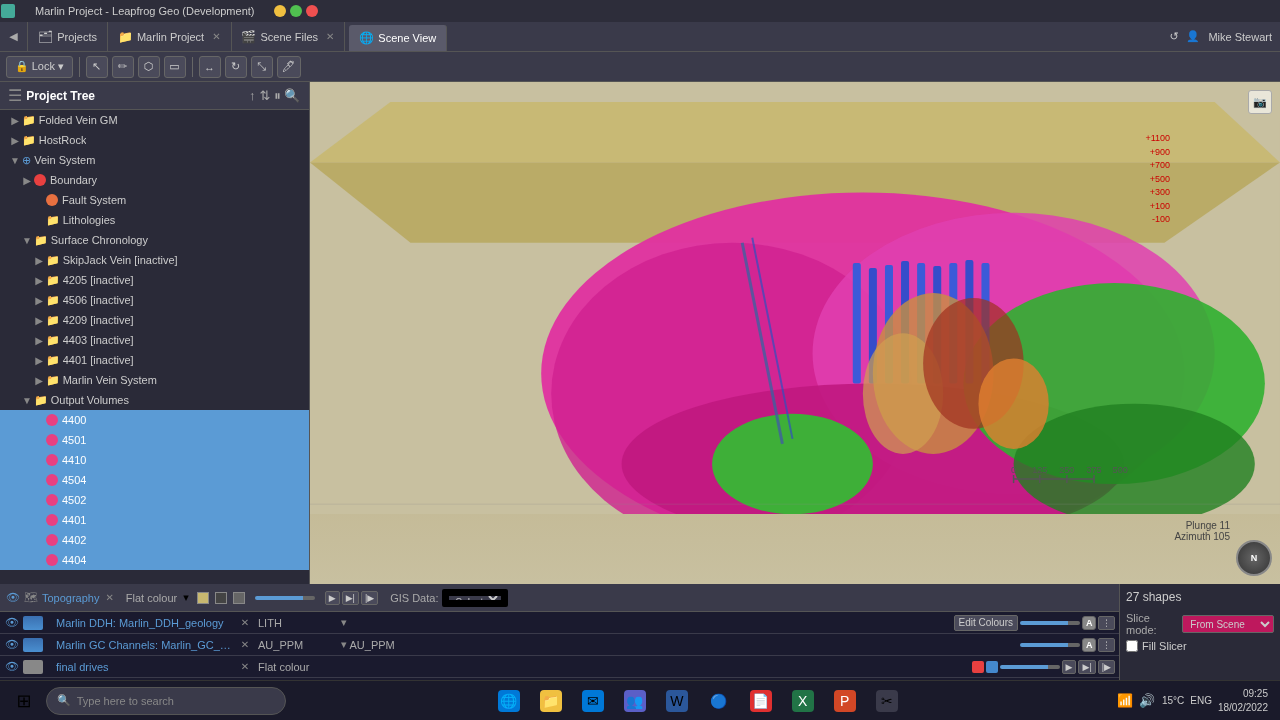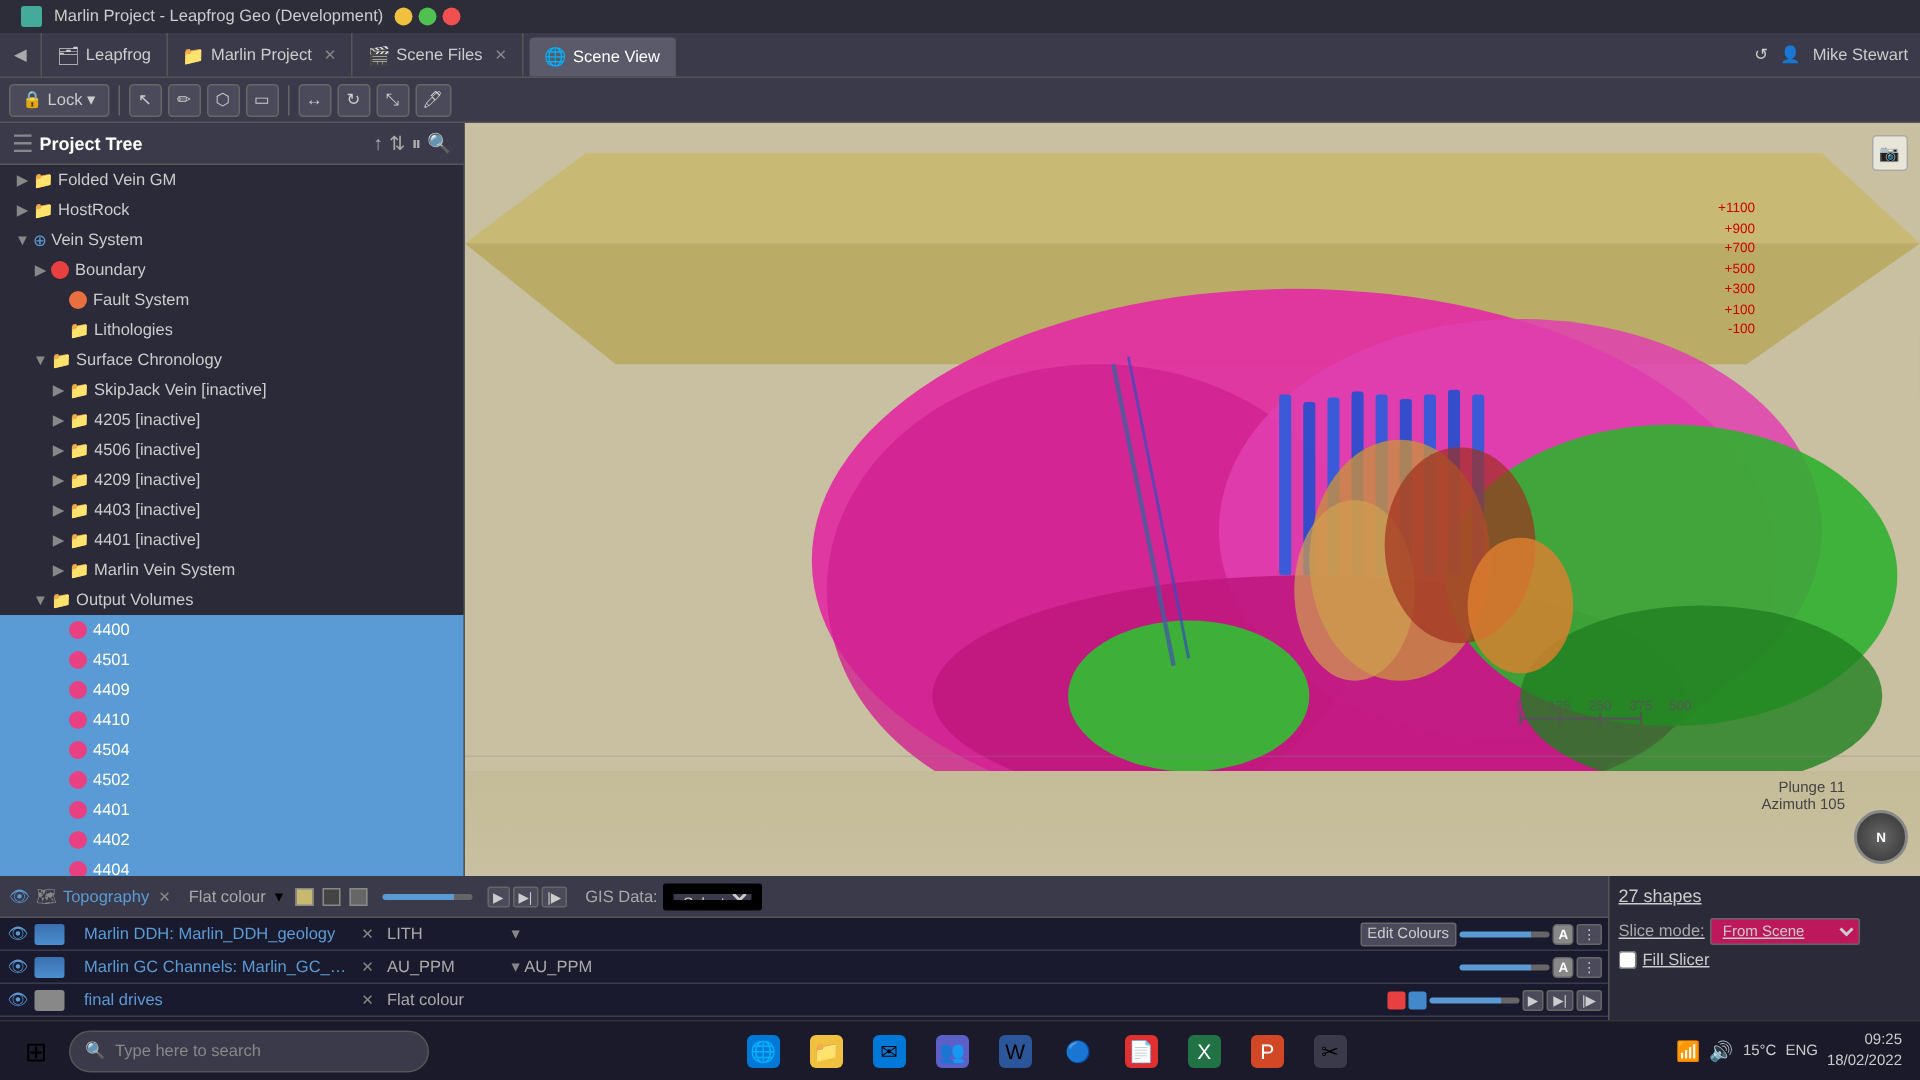--- a/index.html
+++ b/index.html
@@ -4,24 +4,24 @@
   <style>
     * { margin: 0; padding: 0; box-sizing: border-box; }
     body { width: 1280px; height: 720px; overflow: hidden; font-family: 'Segoe UI', Arial, sans-serif; font-size: 11px; background: #1a1a2e; }
 
     
     #titlebar {
       height: 22px;
       background: #2d2d3a;
       display: flex;
       align-items: center;
-      padding: 0 14px;
+      padding: 0 1px;
       color: #ccc;
       font-size: 11px;
-      gap: 8px;
+      gap: 20px;
     }
     #titlebar .app-icon { width: 14px; height: 14px; background: #4a9; border-radius: 2px; flex-shrink: 0; }
     #titlebar .win-btns { display: flex; gap: 4px; }
     #titlebar .win-btn { width: 12px; height: 12px; border-radius: 50%; cursor: pointer; }
     #titlebar .win-btn.min { background: #f0c040; }
     #titlebar .win-btn.max { background: #50c050; }
     #titlebar .win-btn.close { background: #f05050; }
 
     
     #tabbar {
@@ -145,28 +145,27 @@
     .layer-icon { width: 20px; height: 14px; border-radius: 2px; flex-shrink: 0; }
     .layer-name { color: #5b9bd5; font-size: 11px; cursor: pointer; flex: 0 0 180px; overflow: hidden; text-overflow: ellipsis; white-space: nowrap; margin-left: 10px; }
     .layer-close { color: #888; cursor: pointer; font-size: 10px; width: 12px; text-align: center; }
     .layer-type { color: #aaa; font-size: 11px; flex: 0 0 80px; }
     .layer-value { color: #aaa; font-size: 11px; flex: 0 0 70px; }
     .layer-controls { display: flex; align-items: center; gap: 2px; margin-left: auto; }
     .layer-edit-btn { padding: 0 4px; height: 16px; background: #4a4a5a; border: 1px solid #666; border-radius: 2px; color: #ccc; font-size: 10px; cursor: pointer; }
 
     
     #right-panel {
-      width: 208px;
+      width: 161px;
       background: #2a2a38;
       border-left: 1px solid #555;
       padding: 6px;
       flex-shrink: 0;
       font-size: 11px;
       color: #ccc;
-      text-decoration: underline;
     }
     #right-panel .shapes-count { font-size: 12px; color: #ccc; margin-bottom: 8px; }
     #right-panel .slice-row { display: flex; align-items: center; gap: 4px; margin-bottom: 4px; }
     #right-panel .slice-label { color: #aaa; }
     #right-panel select { background: #be185d; border: 1px solid #666; color: #ccc; font-size: 10px; padding: 1px 3px; border-radius: 2px; width: 100px; }
     #right-panel .fill-row { display: flex; gap: 4px; }
     #right-panel input[type=checkbox] { width: 12px; height: 12px; }
 
     
     #cam-info {
@@ -306,21 +305,21 @@
     <div class="win-btn min"></div>
     <div class="win-btn max"></div>
     <div class="win-btn close"></div>
   </div>
 </div>
 
 <div id="tabbar">
   <div class="tab-arrow">◀</div>
   <div class="tab-item">
     <span class="tab-icon">🗂</span>
-    <span>Leapfrog</span>
+    <span>Projects</span>
   </div>
   <div class="tab-item">
     <span class="tab-icon">📁</span>
     <span>Marlin Project</span>
     <span class="tab-close">✕</span>
   </div>
   <div class="tab-item">
     <span class="tab-icon">🎬</span>
     <span>Scene Files</span>
     <span class="tab-close">✕</span>
@@ -474,26 +473,20 @@
         <div class="tree-item selected">
           <span class="indent" style="width:32px"></span>
           <span class="expand-icon">&nbsp;</span>
           <span class="item-icon-sphere" style="background:#e84080;"></span>
           <span class="item-label">4501</span>
         </div>
         <div class="tree-item selected">
           <span class="indent" style="width:32px"></span>
           <span class="expand-icon">&nbsp;</span>
           <span class="item-icon-sphere" style="background:#e84080;"></span>
-          <span class="item-label">4409</span>
-        </div>
-        <div class="tree-item selected">
-          <span class="indent" style="width:32px"></span>
-          <span class="expand-icon">&nbsp;</span>
-          <span class="item-icon-sphere" style="background:#e84080;"></span>
           <span class="item-label">4410</span>
         </div>
         <div class="tree-item selected">
           <span class="indent" style="width:32px"></span>
           <span class="expand-icon">&nbsp;</span>
           <span class="item-icon-sphere" style="background:#e84080;"></span>
           <span class="item-label">4504</span>
         </div>
         <div class="tree-item selected">
           <span class="indent" style="width:32px"></span>

